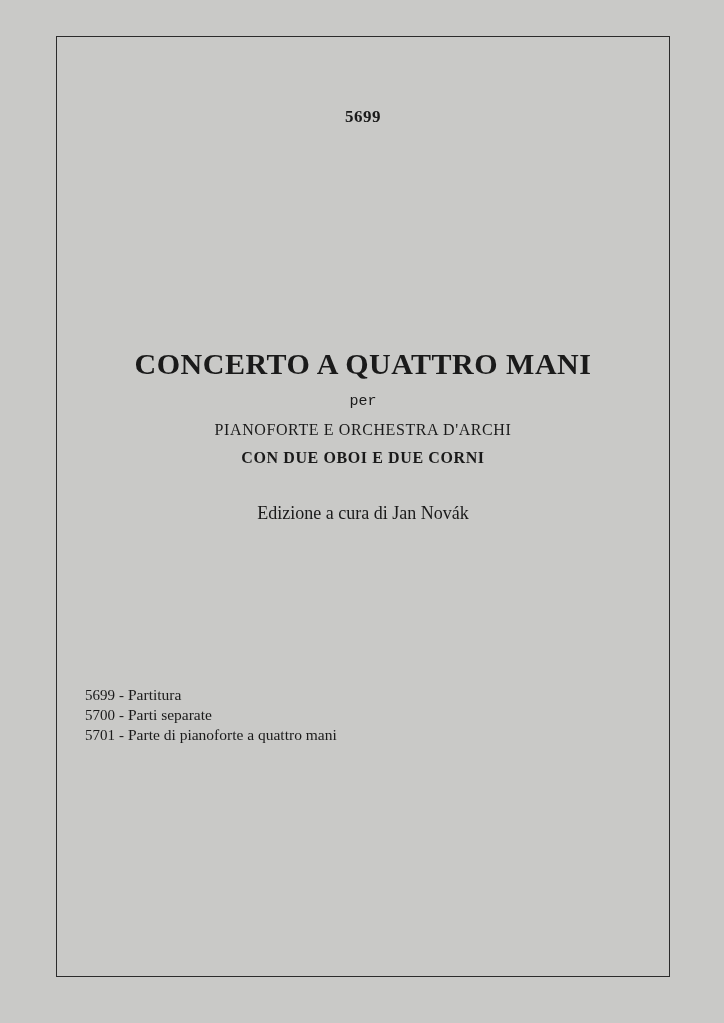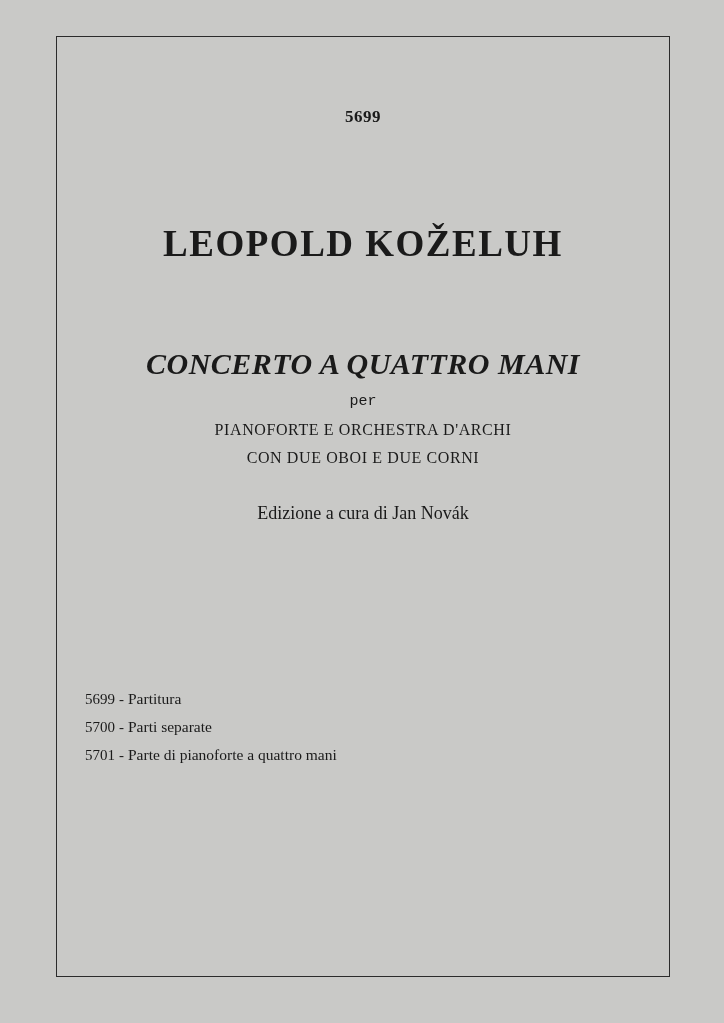--- a/index.html
+++ b/index.html
@@ -65,21 +65,20 @@
 
   .work-title {
     position: absolute;
     top: 310px;
     left: 0;
     right: 0;
     text-align: center;
     font-weight: bold;
     font-size: 30px;
     letter-spacing: 0.5px;
-    font-style: italic;
   }
 
   .per {
     position: absolute;
     top: 356px;
     left: 0;
     right: 0;
     text-align: center;
     font-size: 15px;
     font-family: Liberation Mono, monospace;
@@ -96,20 +95,21 @@
   }
 
   .scoring-2 {
     position: absolute;
     top: 412px;
     left: 0;
     right: 0;
     text-align: center;
     font-size: 16px;
     letter-spacing: 0.6px;
+    font-weight: bold;
   }
 
   .editor {
     position: absolute;
     top: 466px;
     left: 0;
     right: 0;
     text-align: center;
     font-size: 18px;
   }
@@ -121,21 +121,21 @@
     right: 0;
     text-align: center;
     font-size: 19px;
   }
 
   .editions {
     position: absolute;
     top: 648px;
     left: 28px;
     font-size: 16px;
-    line-height: 28px;
+    line-height: 20px;
   }
   .edition-line {
     white-space: nowrap;
   }
   .edition-num {
     font-size: 15px;
   }
   .edition-sep {
     font-size: 15px;
   }
@@ -155,21 +155,20 @@
 </style>
 </head>
 <body>
 
 <div class="page">
   <div class="frame">
     <div class="inner">
 
       <div class="catalog-number">5699</div>
 
-      <div class="composer">LEOPOLD KOŽELUH</div>
 
       <div class="work-title">CONCERTO A QUATTRO MANI</div>
 
       <div class="per">per</div>
 
       <div class="scoring-1">PIANOFORTE E ORCHESTRA D'ARCHI</div>
 
       <div class="scoring-2">CON DUE OBOI E DUE CORNI</div>
 
       <div class="editor">Edizione a cura di Jan Novák</div>

